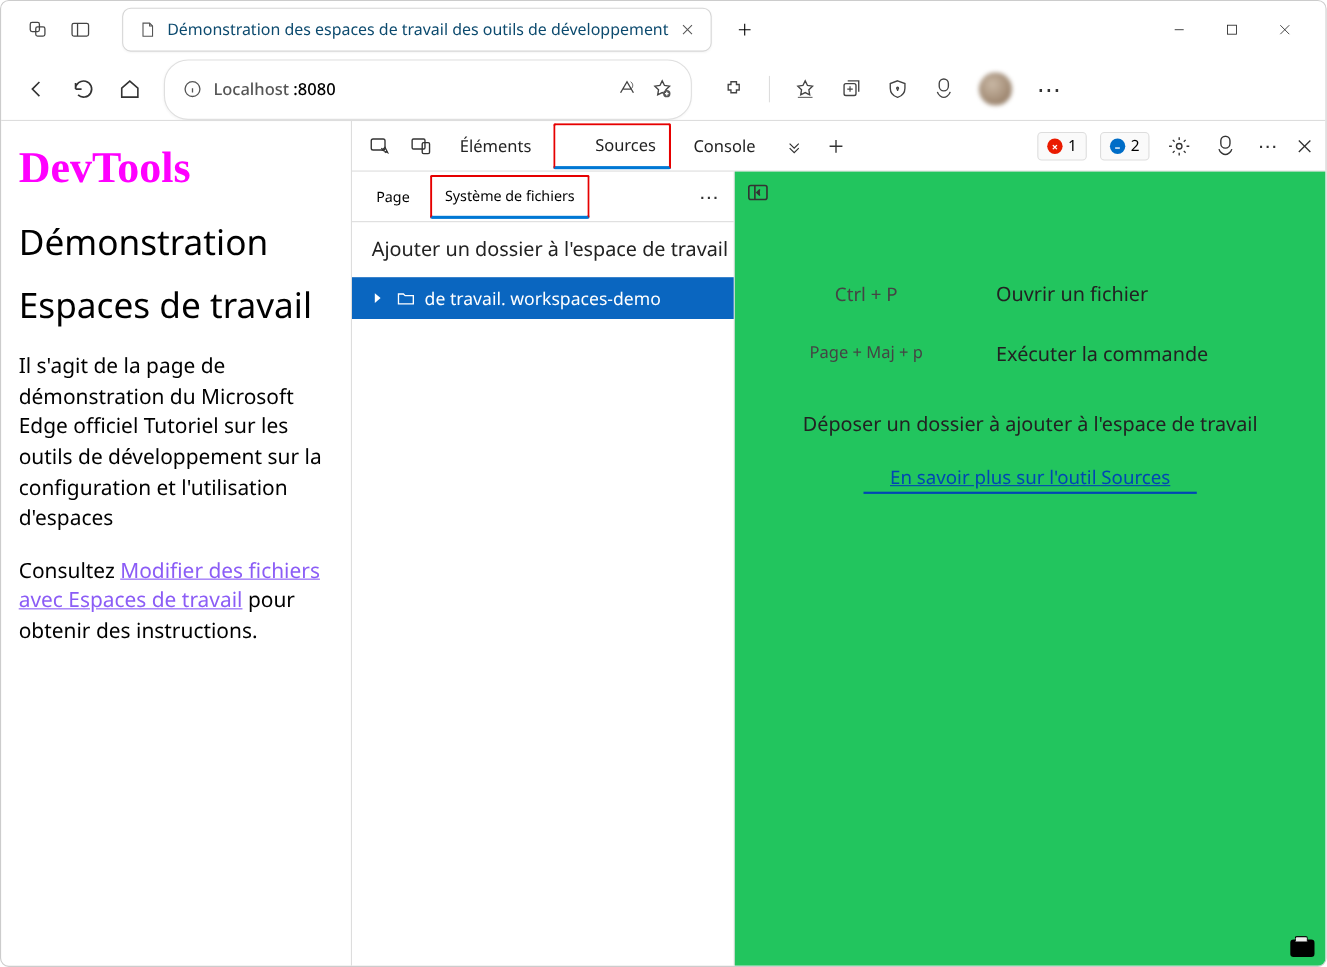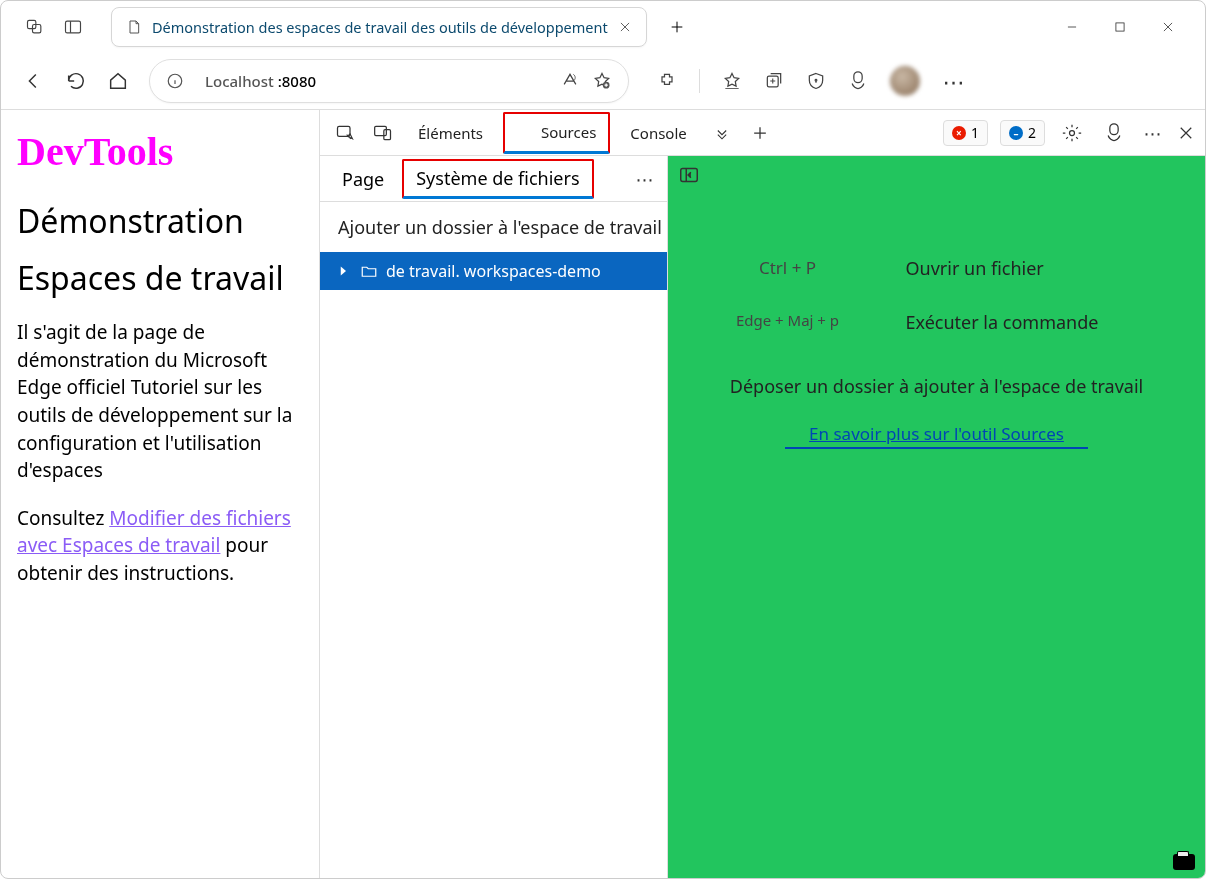--- a/index.html
+++ b/index.html
@@ -51,23 +51,23 @@
     padding: 0 22px;
     gap: 20px;
   }
   .nav-icon { width: 22px; height: 22px; stroke: #333; fill: none; stroke-width: 1.6; cursor: pointer; }
   .url-pill {
     display: flex;
     align-items: center;
     background: #fff;
     border: 1px solid #dfdfdf;
     border-radius: 22px;
-    height: 44px;
+    height: 55px;
     padding: 0 16px;
-    gap: 21px;
+    gap: 10px;
     flex: 0 0 480px;
     box-shadow: 0 1px 2px rgba(0,0,0,.04);
   }
   .url-pill .info-icon { width: 18px; height: 18px; stroke: #555; fill: none; stroke-width: 1.6; }
   .url-text { font-size: 15px; color: #555; font-weight: 500; }
   .url-text .port { color: #000; }
   .pill-right { margin-left: auto; display: flex; gap: 12px; align-items: center; }
   .tb-icon { width: 20px; height: 20px; stroke: #444; fill: none; stroke-width: 1.5; cursor: pointer; }
   .toolbar-right { display: flex; gap: 22px; align-items: center; margin-left: 8px; }
   .toolbar-sep { width: 1px; height: 24px; background: #ddd; }
@@ -133,21 +133,21 @@
   .fs-panel {
     width: 348px;
     display: flex;
     flex-direction: column;
     border-right: 1px solid #ddd;
   }
   .subtabs {
     height: 46px; border-bottom: 1px solid #ddd;
     display: flex; align-items: center; padding: 0 10px; gap: 6px;
   }
-  .subtab { padding: 0 12px; height: 40px; display: flex; align-items: center; font-size: 18px; cursor: pointer; }
+  .subtab { padding: 0 12px; height: 40px; display: flex; align-items: center; font-size: 13px; cursor: pointer; }
   .subtab.active { border-bottom: 3px solid #0078d4; }
   .add-folder-row {
     height: 50px; display: flex; align-items: center; gap: 8px;
     padding: 0 10px; font-size: 18px; color: #222; cursor: pointer;
     white-space: nowrap;
   }
   .add-plus { width: 16px; height: 16px; stroke: #333; stroke-width: 1.6; }
   .folder-row {
     height: 38px; display: flex; align-items: center; gap: 8px;
     background: #0a66c0; color: #fff; padding: 0 14px;
@@ -359,21 +359,21 @@
 
       <div class="editor-panel">
         <svg class="editor-top-icon" viewBox="0 0 24 24" fill="none" stroke="#333" stroke-width="1.6">
             <rect x="3" y="5" width="18" height="14" rx="2"></rect>
             <path d="M9 5v14"></path>
             <path d="M14 9l-3 3 3 3" fill="#333" stroke="#333"></path>
           </svg>
         <div class="kb-hints">
           <div class="k">Ctrl + P</div>
           <div>Ouvrir un fichier</div>
-          <div class="k small">Edge + Maj + p</div>
+          <div class="k small">Page + Maj + p</div>
           <div>Exécuter la commande</div>
         </div>
         <div class="drop-hint">Déposer un dossier à ajouter à l'espace de travail</div>
         <div class="learn-link">
           <a href="#">En savoir plus sur l'outil Sources</a>
         </div>
         <div class="dock-icon"></div>
       </div>
     </div>
 

